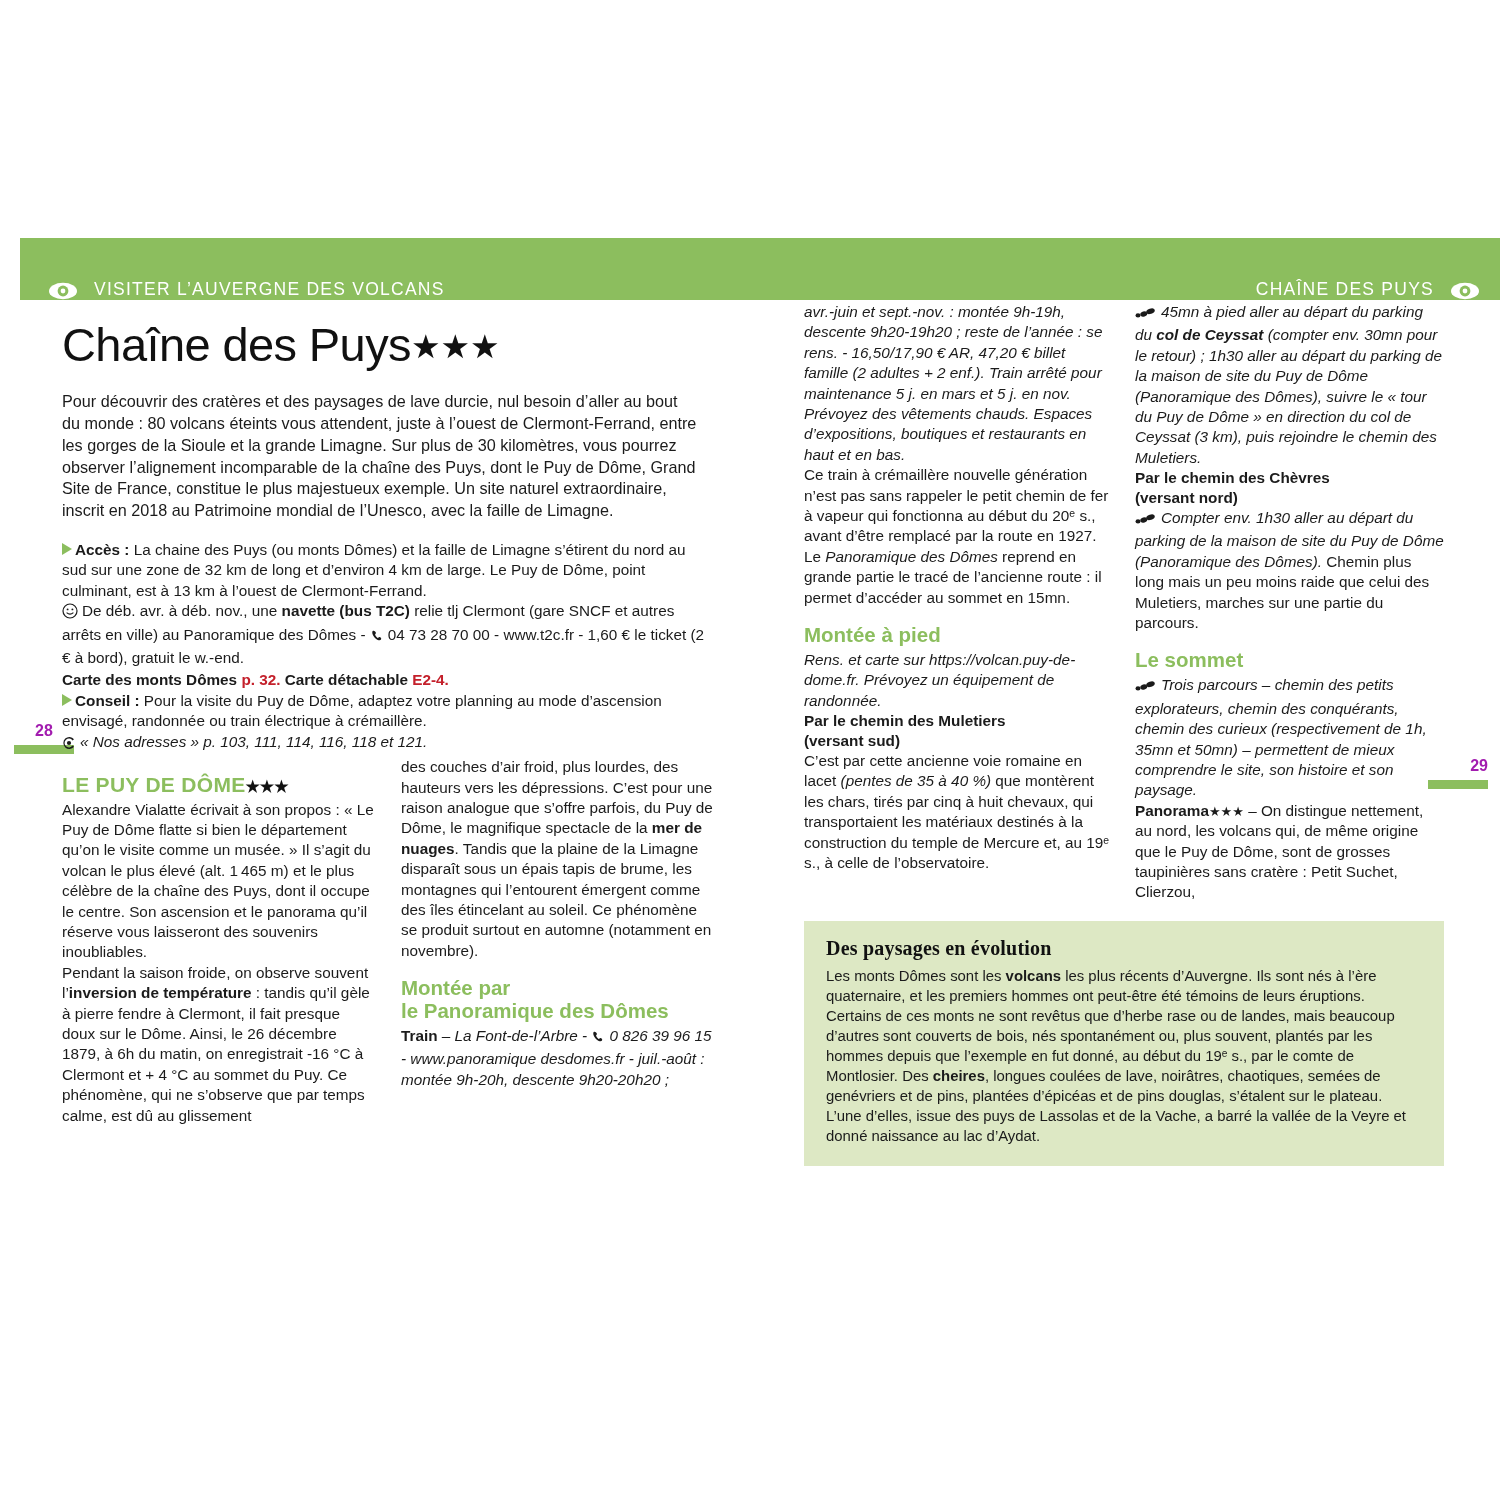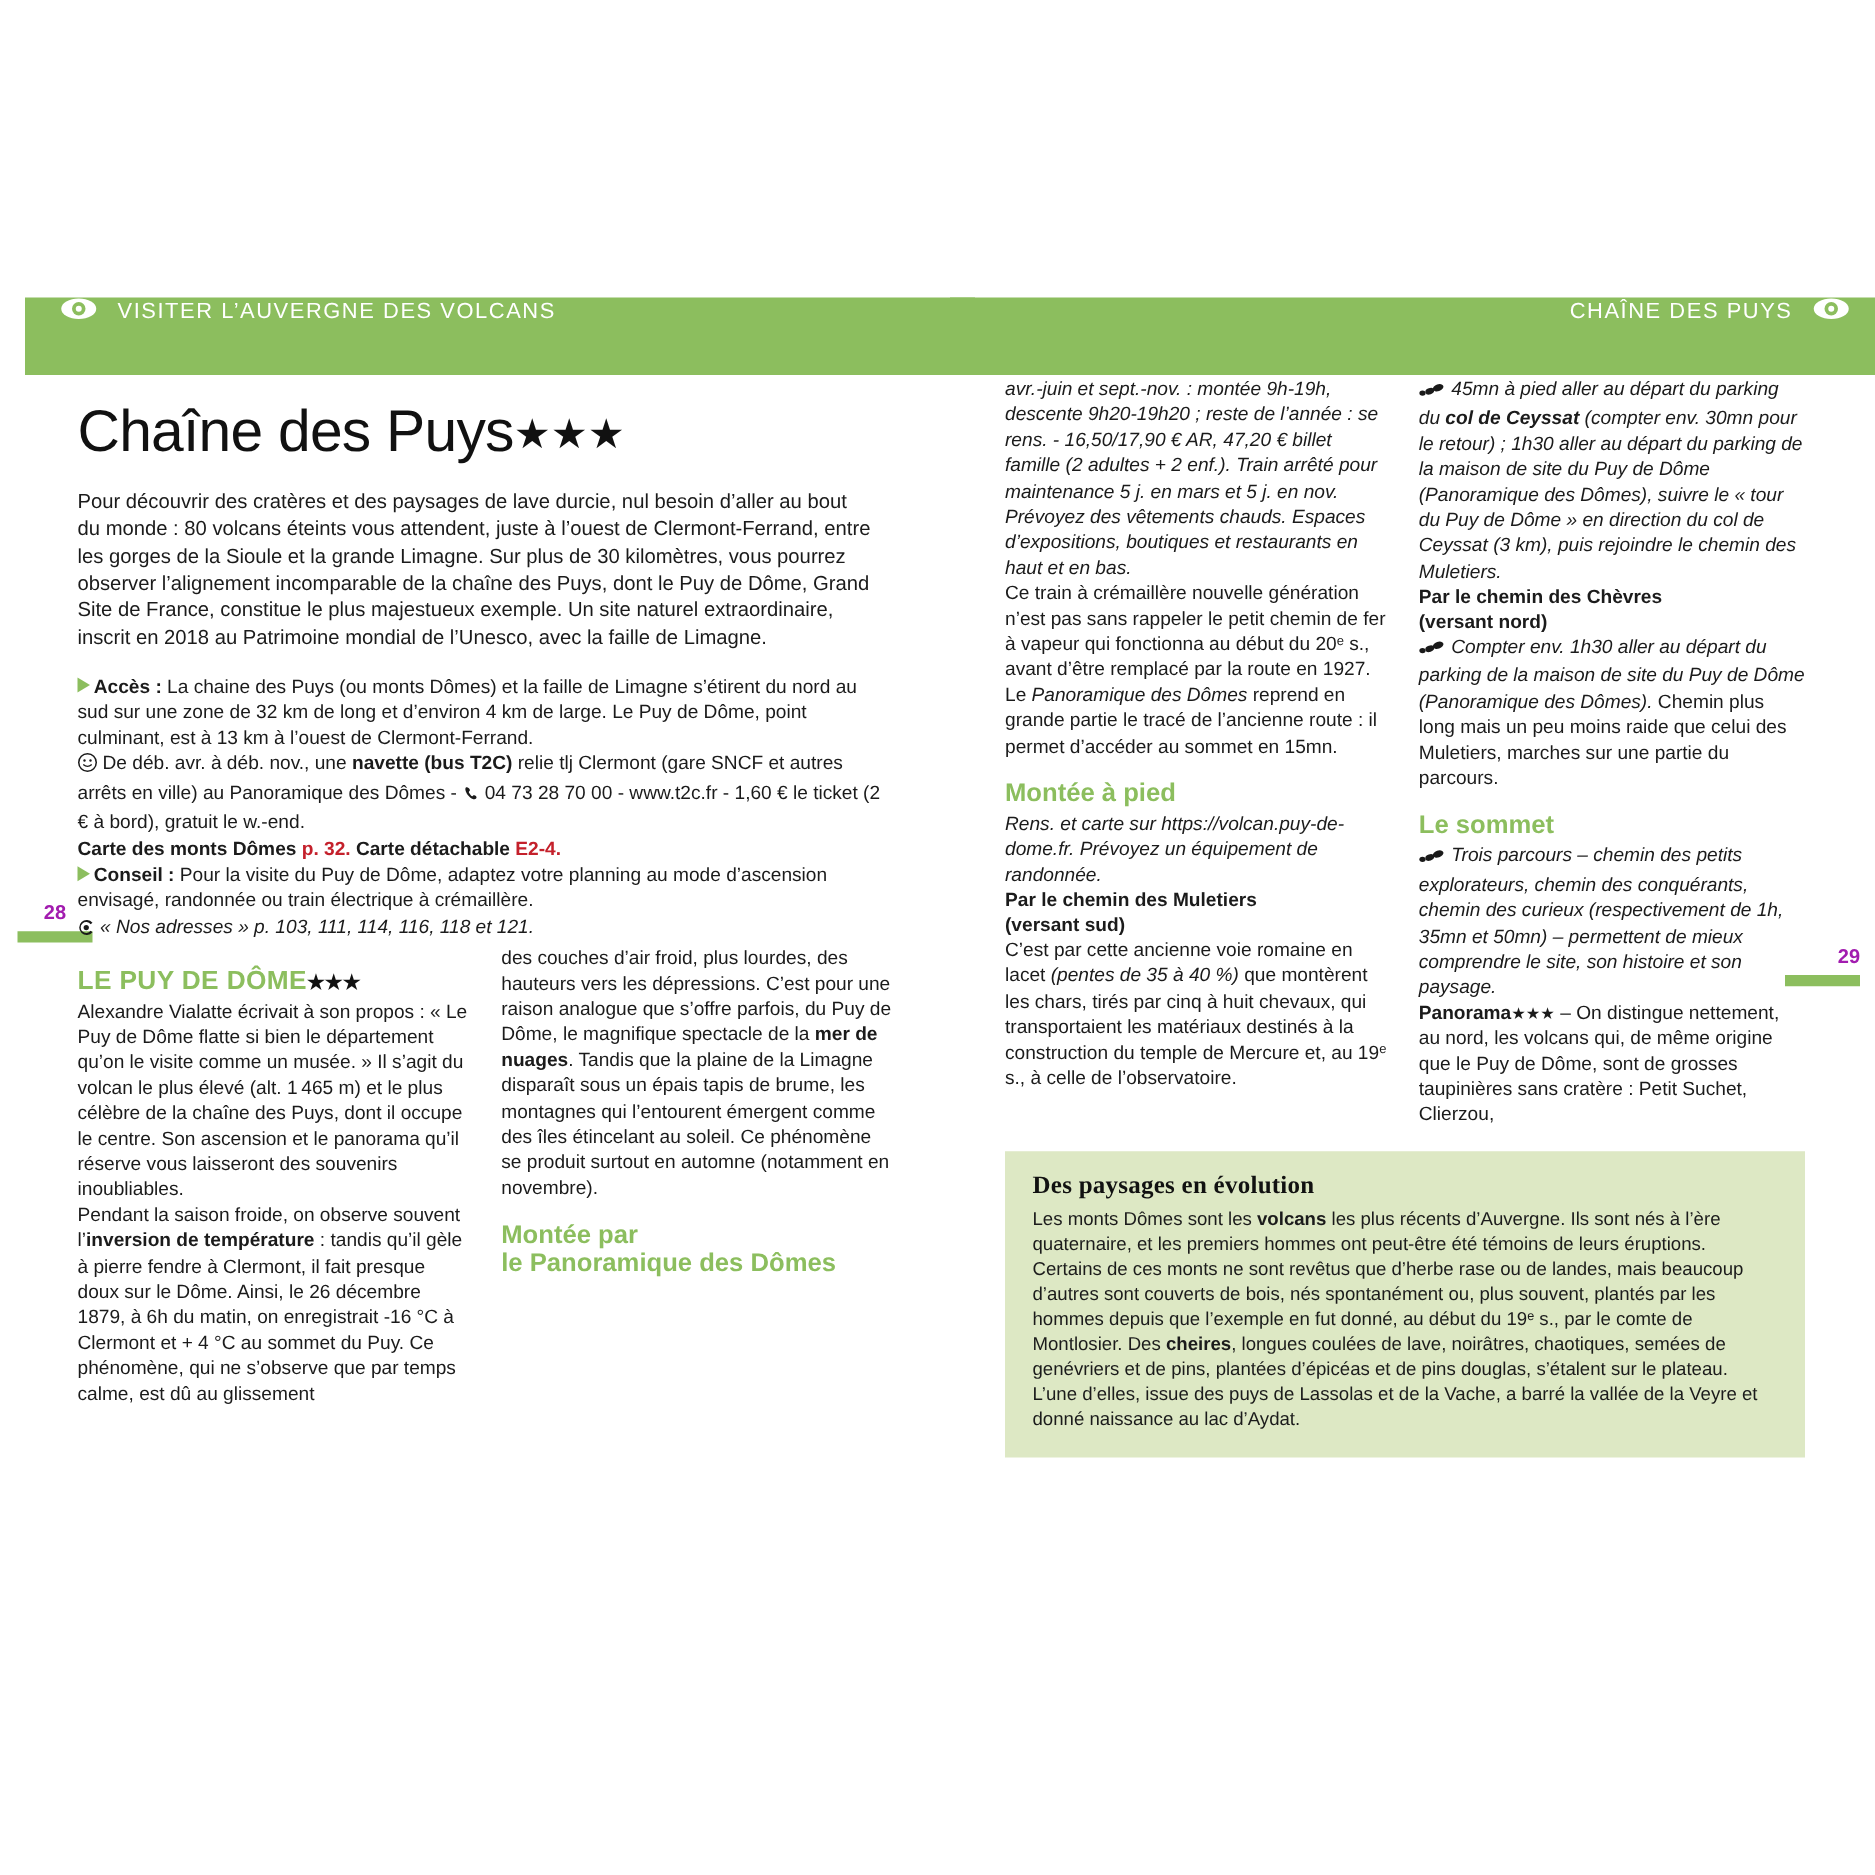--- a/index.html
+++ b/index.html
@@ -23,21 +23,21 @@
     height: 1500px;
   }
 
   
   .header-band {
     position: absolute;
     top: 238px;
     height: 62px;
     background: #8CBE5E;
     display: flex;
-    align-items: flex-start;
+    align-items: flex-end;
   }
   .header-left  { left: 20px;  width: 732px; padding-left: 28px; }
   .header-right { left: 760px; width: 720px; padding-right: 28px;
                   justify-content: flex-end; }
 
   .header-title {
     color: #ffffff;
     font-size: 17.5px;
     letter-spacing: 1.25px;
     font-weight: 400;
@@ -236,20 +236,25 @@
             <p class="para">Alexandre Vialatte écrivait à son propos : « Le Puy de Dôme flatte si bien le département qu’on le visite comme un musée. » Il s’agit du volcan le plus élevé (alt. 1 465 m) et le plus célèbre de la chaîne des Puys, dont il occupe le centre. Son ascension et le panorama qu’il réserve vous laisseront des souvenirs inoubliables.</p>
             <p class="para"><span>Pendant la saison froide, on observe souvent l’</span><b>inversion de température</b><span> : tandis qu’il gèle à pierre fendre à Clermont, il fait presque doux sur le Dôme. Ainsi, le 26 décembre 1879, à 6h du matin, on enregistrait -16 °C à Clermont et + 4 °C au sommet du Puy. Ce phénomène, qui ne s’observe que par temps calme, est dû au glissement</span></p>
           </div>
         </div>
 
         <div class="col">
           <div class="body-txt">
             <p class="para"><span>des couches d’air froid, plus lourdes, des hauteurs vers les dépressions. C’est pour une raison analogue que s’offre parfois, du Puy de Dôme, le magnifique spectacle de la </span><b>mer de nuages</b><span>. Tandis que la plaine de la Limagne disparaît sous un épais tapis de brume, les montagnes qui l’entourent émergent comme des îles étincelant au soleil. Ce phénomène se produit surtout en automne (notamment en novembre).</span></p>
           </div>
           <h2 class="sec-green"><span>Montée par</span><br><span>le Panoramique des Dômes</span></h2>
+          <div class="body-txt">
+            <p class="para"><b>Train</b><i> – La Font-de-l’Arbre - </i><span class="ico"><svg width="14" height="14" viewBox="0 0 14 14">
+                    <path d="M2.5 2.2c1.4-1 2.6.3 3.3 1.3.5.8-.4 1.3-.7 1.8-.3.6 1.6 3.2 2.6 3.6.6.2 1-.9 1.7-.8 1 .2 2.4 1.2 1.6 2.5-.8 1.3-3 .9-5.1-.9C3.5 7.7 1.6 4 2.5 2.2z" fill="#1a1a1a"></path>
+                  </svg></span><i>0 826 39 96 15</i><i> - www.panoramique desdomes.fr - juil.-août : montée 9h-20h, descente 9h20-20h20 ;</i></p>
+          </div>
         </div>
 
       </div>
     </div>
   </div>
 
   <div class="page page-right">
     <div class="pad-r">
 
       <div class="cols2">

